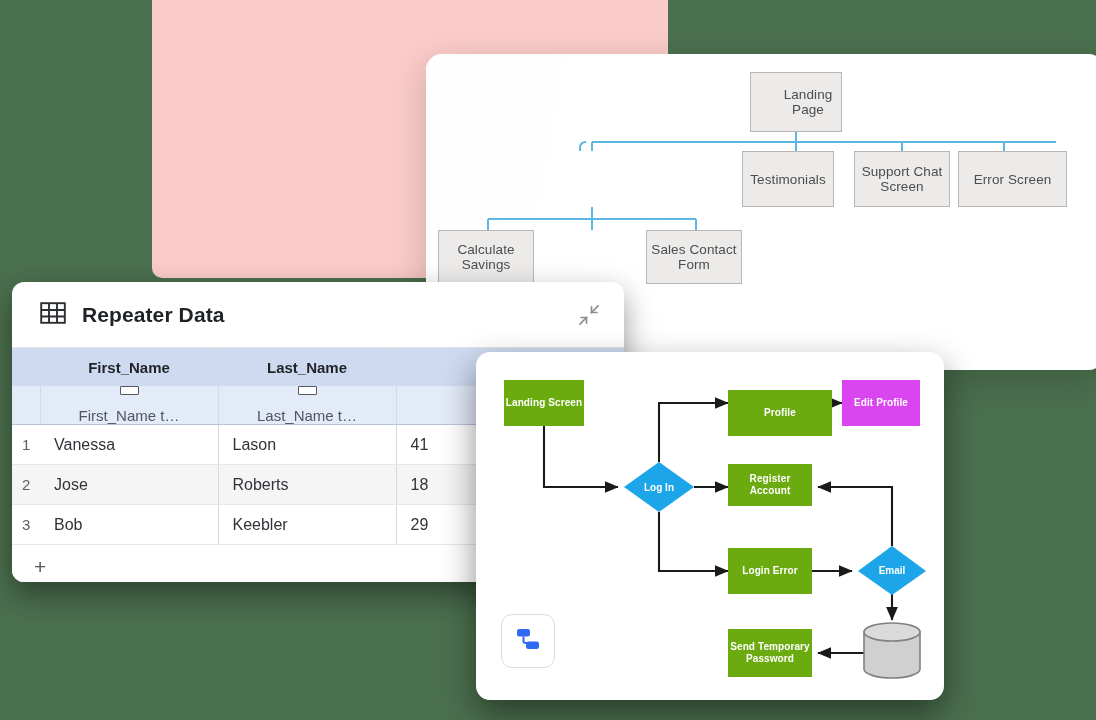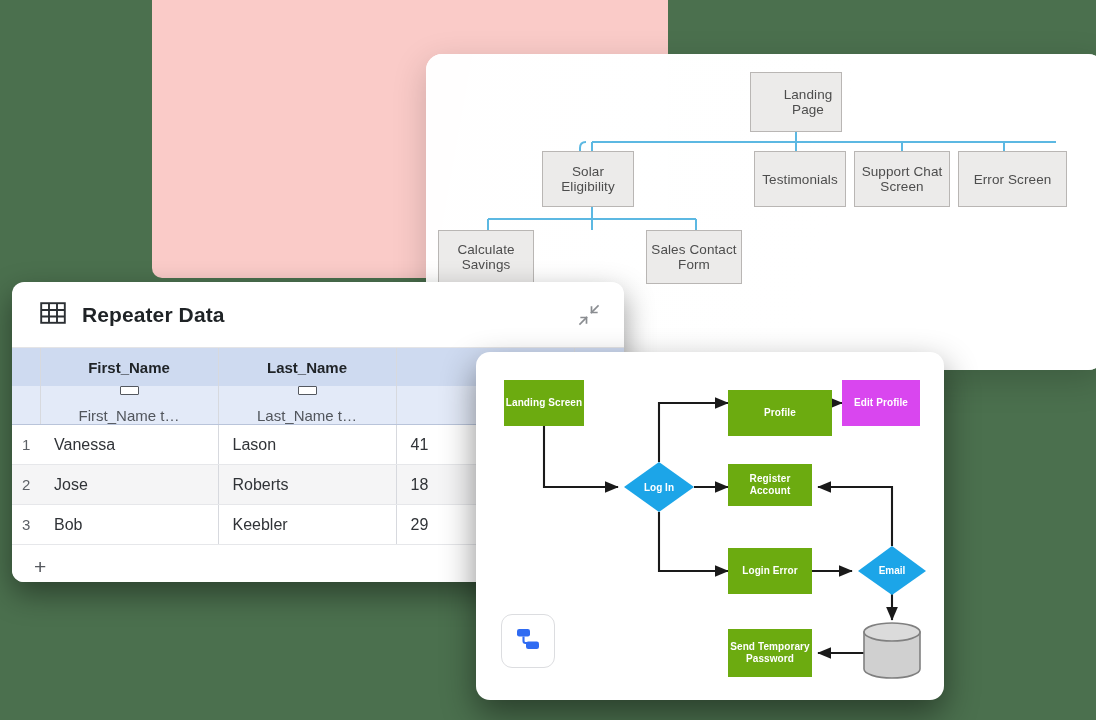--- a/index.html
+++ b/index.html
@@ -190,24 +190,21 @@
       <path d="M62 165 L270 165"></path>
       <path d="M62 165 L62 176"></path>
       <path d="M166 165 L166 176"></path>
       <path d="M270 165 L270 176"></path>
     </g>
   </svg>
 
   <div class="sm-node" style="left:324px;top:18px;width:92px;height:60px;padding-left:28px;">
     <span>Landing Page</span>
   </div>
-  <div class="sm-node" style="left:116px;top:97px;width:92px;height:56px;">
-    <span>Solar Eligibility</span>
-  </div>
-  <div class="sm-node" style="left:328px;top:97px;width:92px;height:56px;">
+  <div class="sm-node" style="left:316px;top:97px;width:92px;height:56px;">
     <span>Testimonials</span>
   </div>
   <div class="sm-node" style="left:428px;top:97px;width:96px;height:56px;">
     <span>Support Chat Screen</span>
   </div>
   <div class="sm-node" style="left:532px;top:97px;width:109px;height:56px;">
     <span>Error Screen</span>
   </div>
   <div class="sm-node" style="left:12px;top:176px;width:96px;height:54px;">
     <span>Calculate Savings</span>

